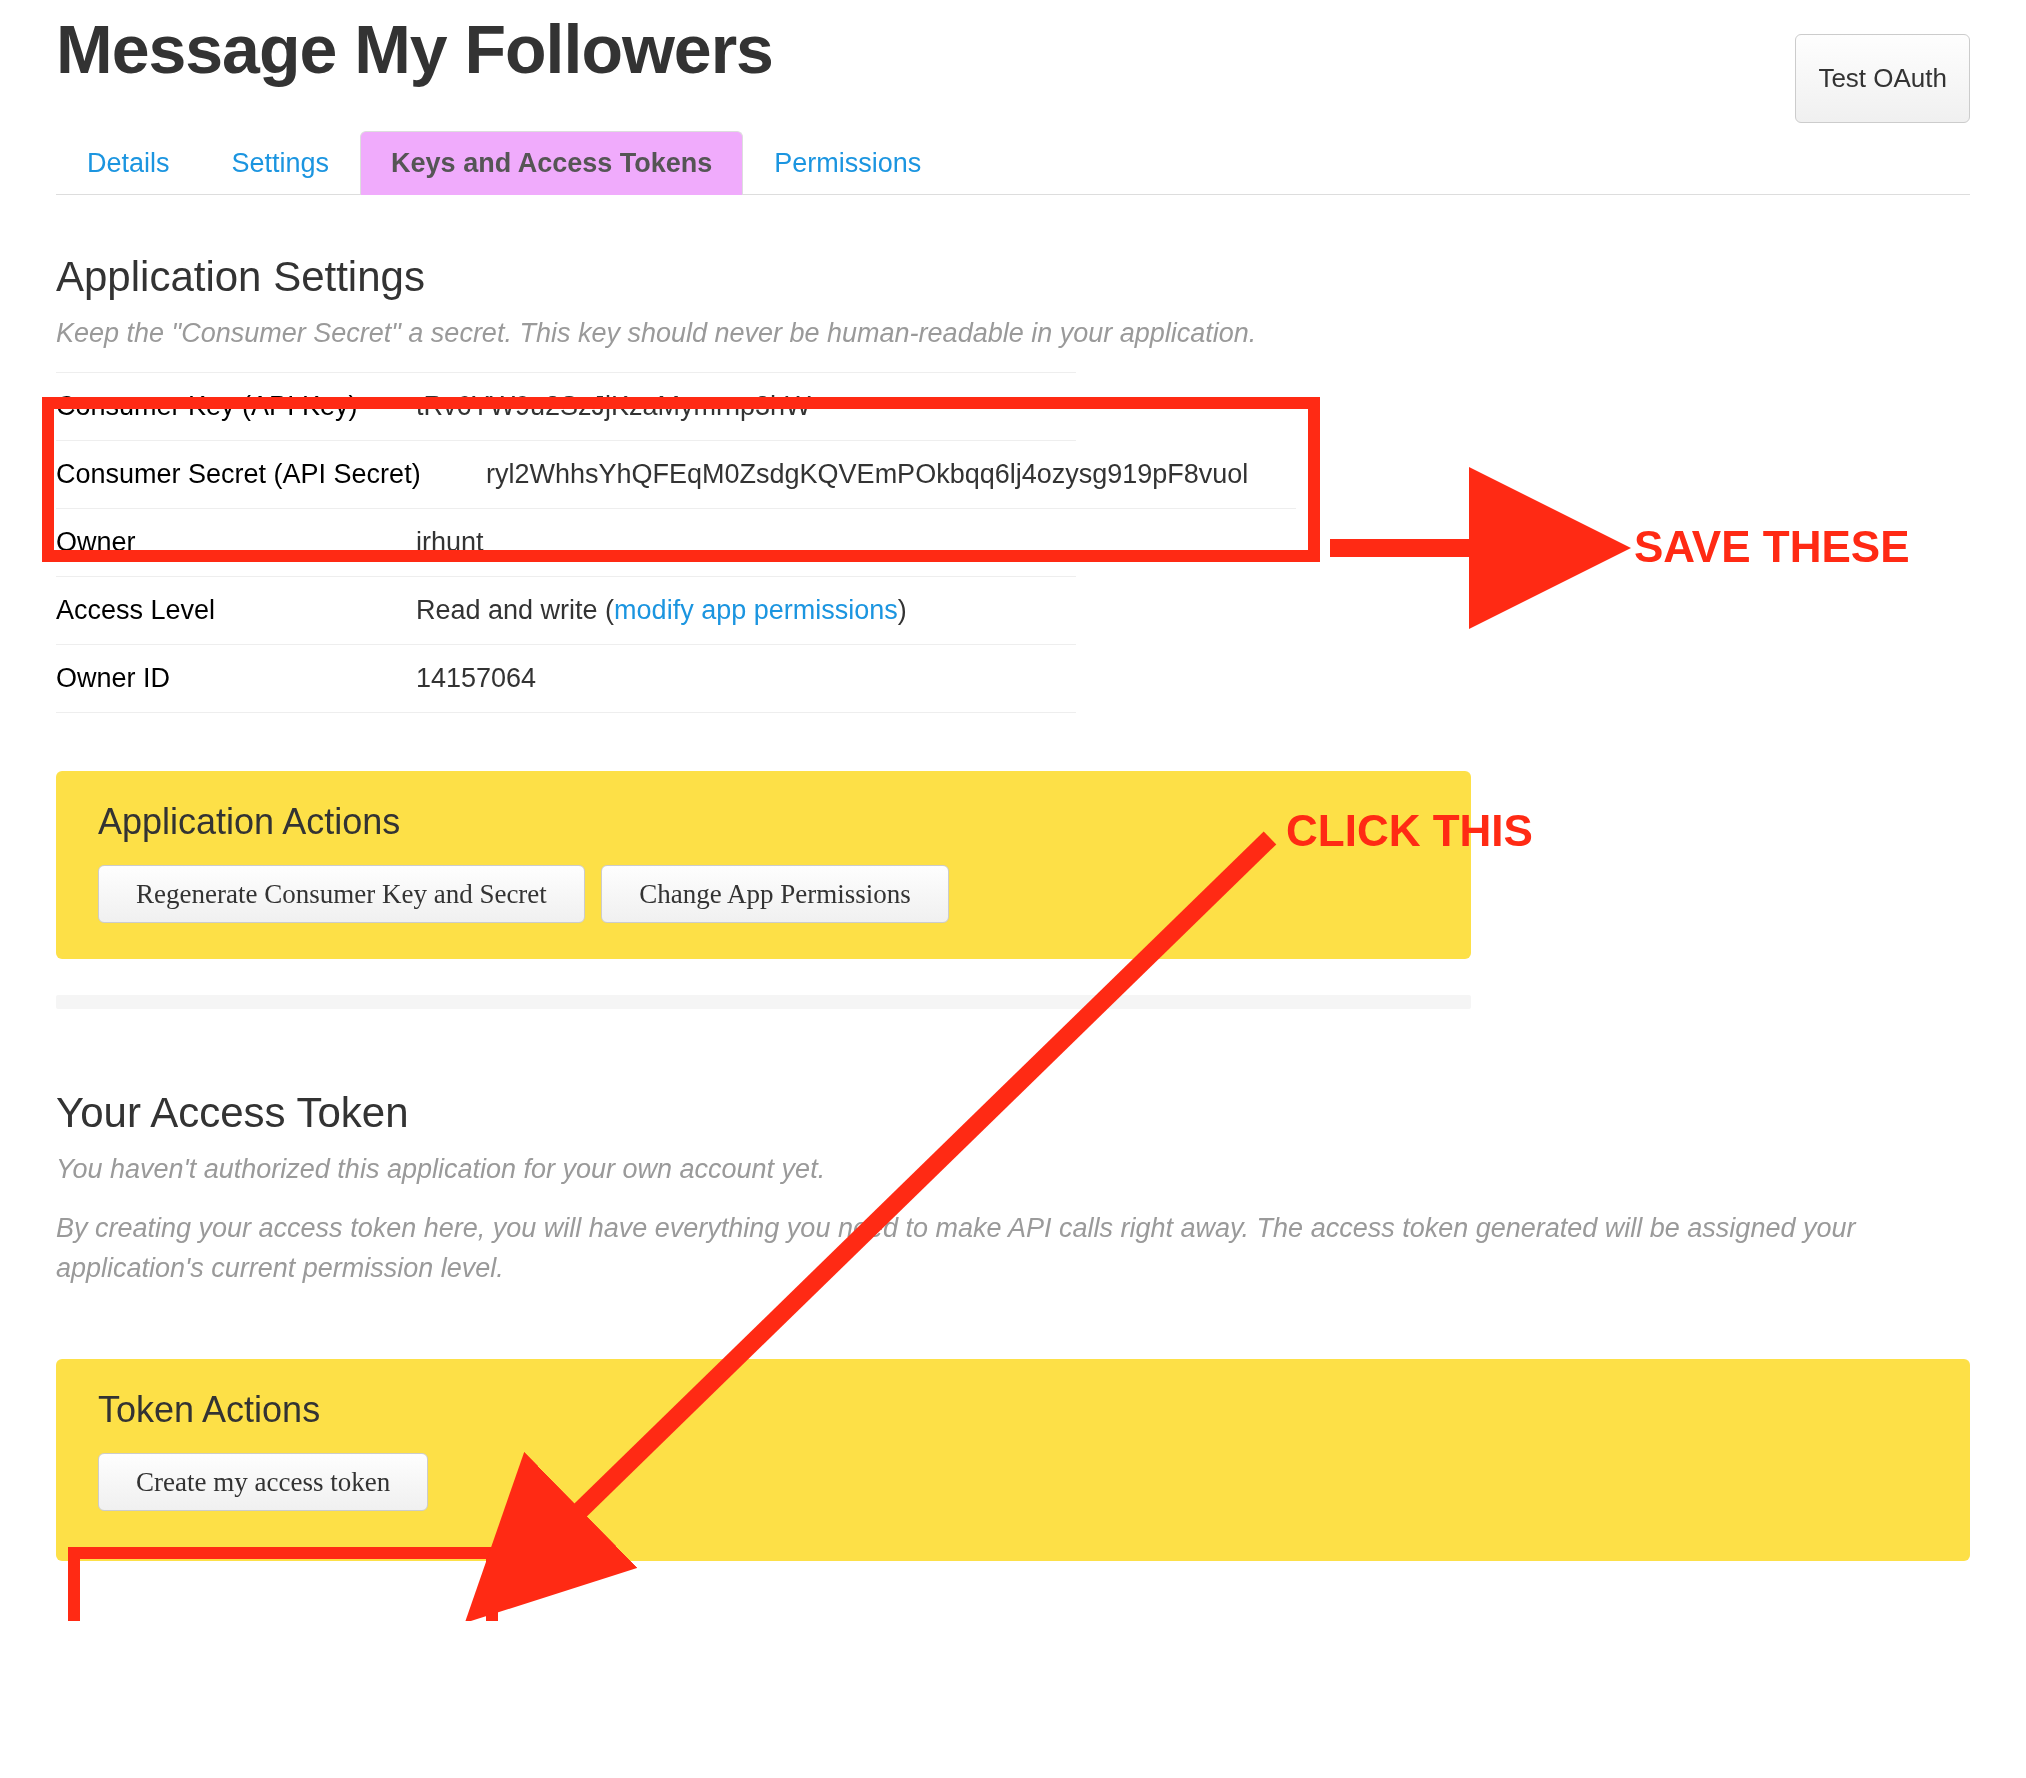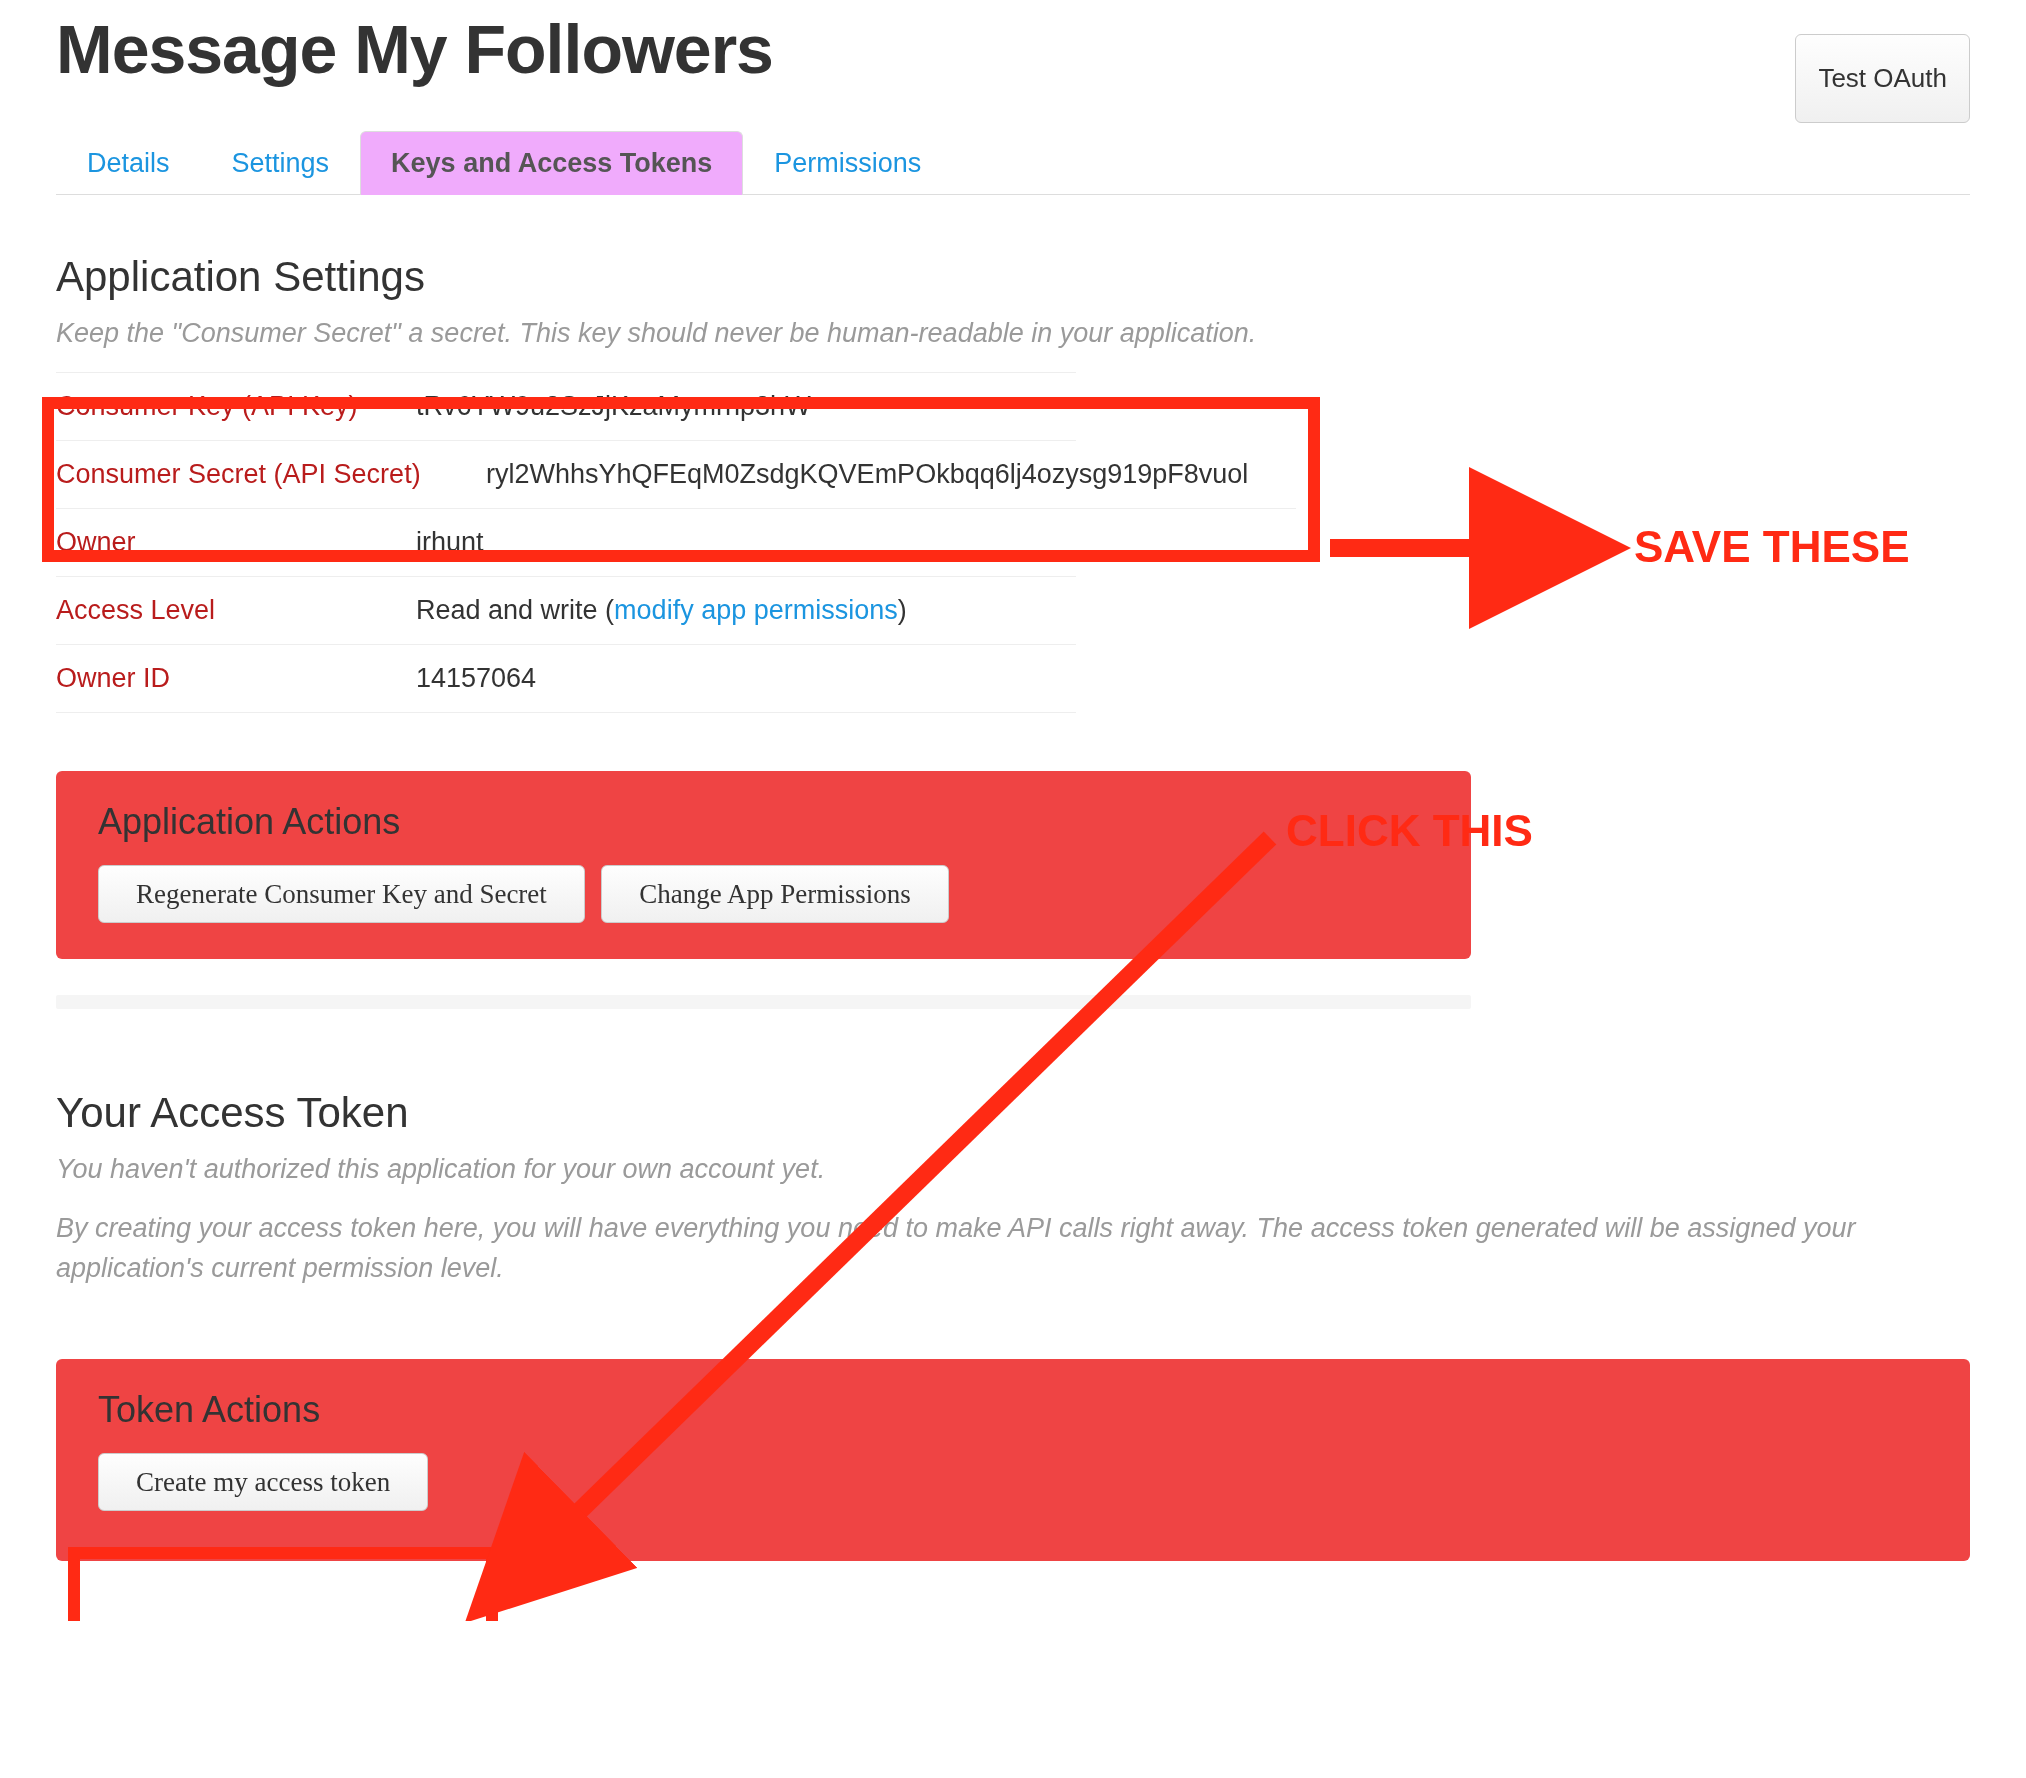--- a/index.html
+++ b/index.html
@@ -83,30 +83,30 @@
   .settings-row {
     display: flex;
     padding: 18px 0;
     border-bottom: 1px solid #eee;
     font-size: 27px;
   }
   .settings-row:first-child { border-top: 1px solid #eee; }
   .settings-label {
     width: 360px;
     flex-shrink: 0;
-    color: #b91c1c;
+    color: #000000;
   }
   .settings-value {
     color: #333;
     word-break: break-all;
   }
   .wide-row .settings-label { width: 430px; }
   a.link { color: #1b95e0; text-decoration: none; cursor: pointer; }
   .actions-panel {
-    background: #ef4444;
+    background: #fde047;
     border-radius: 6px;
     padding: 30px 42px 36px 42px;
     margin-top: 58px;
     width: 1415px;
   }
   .actions-panel h3 {
     font-size: 36px;
     font-weight: 400;
     color: #333;
     margin: 0 0 22px 0;

